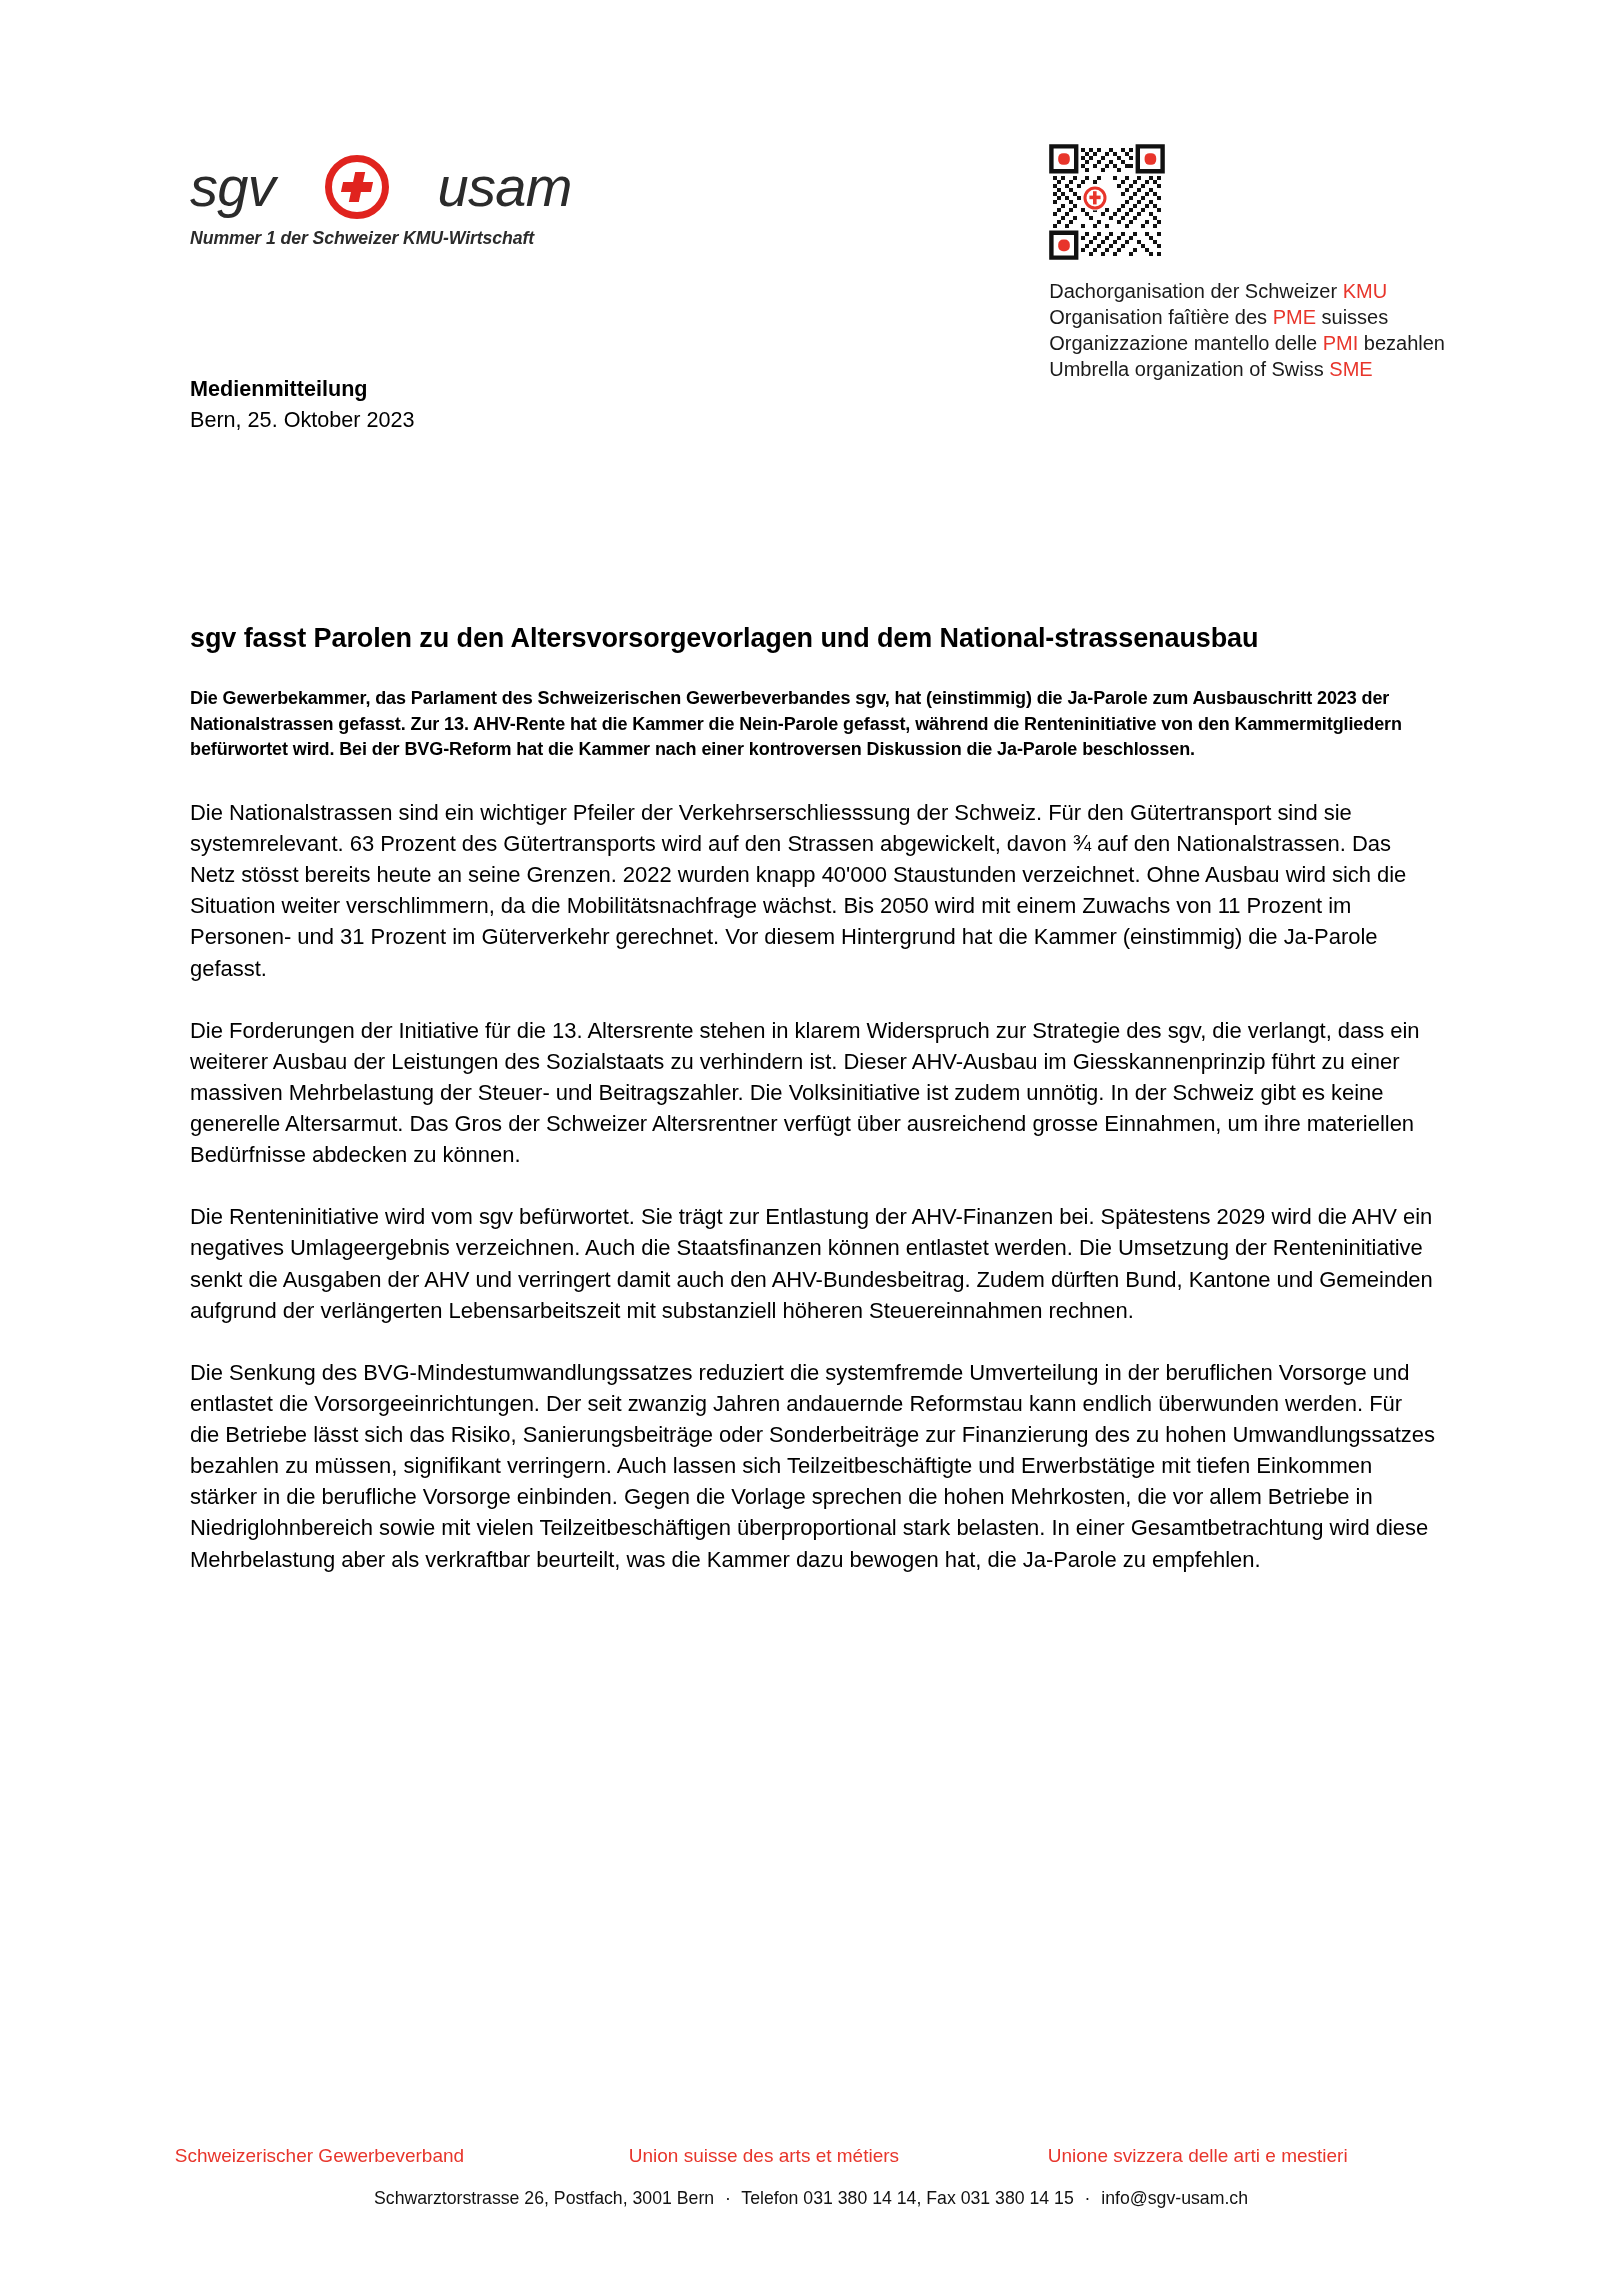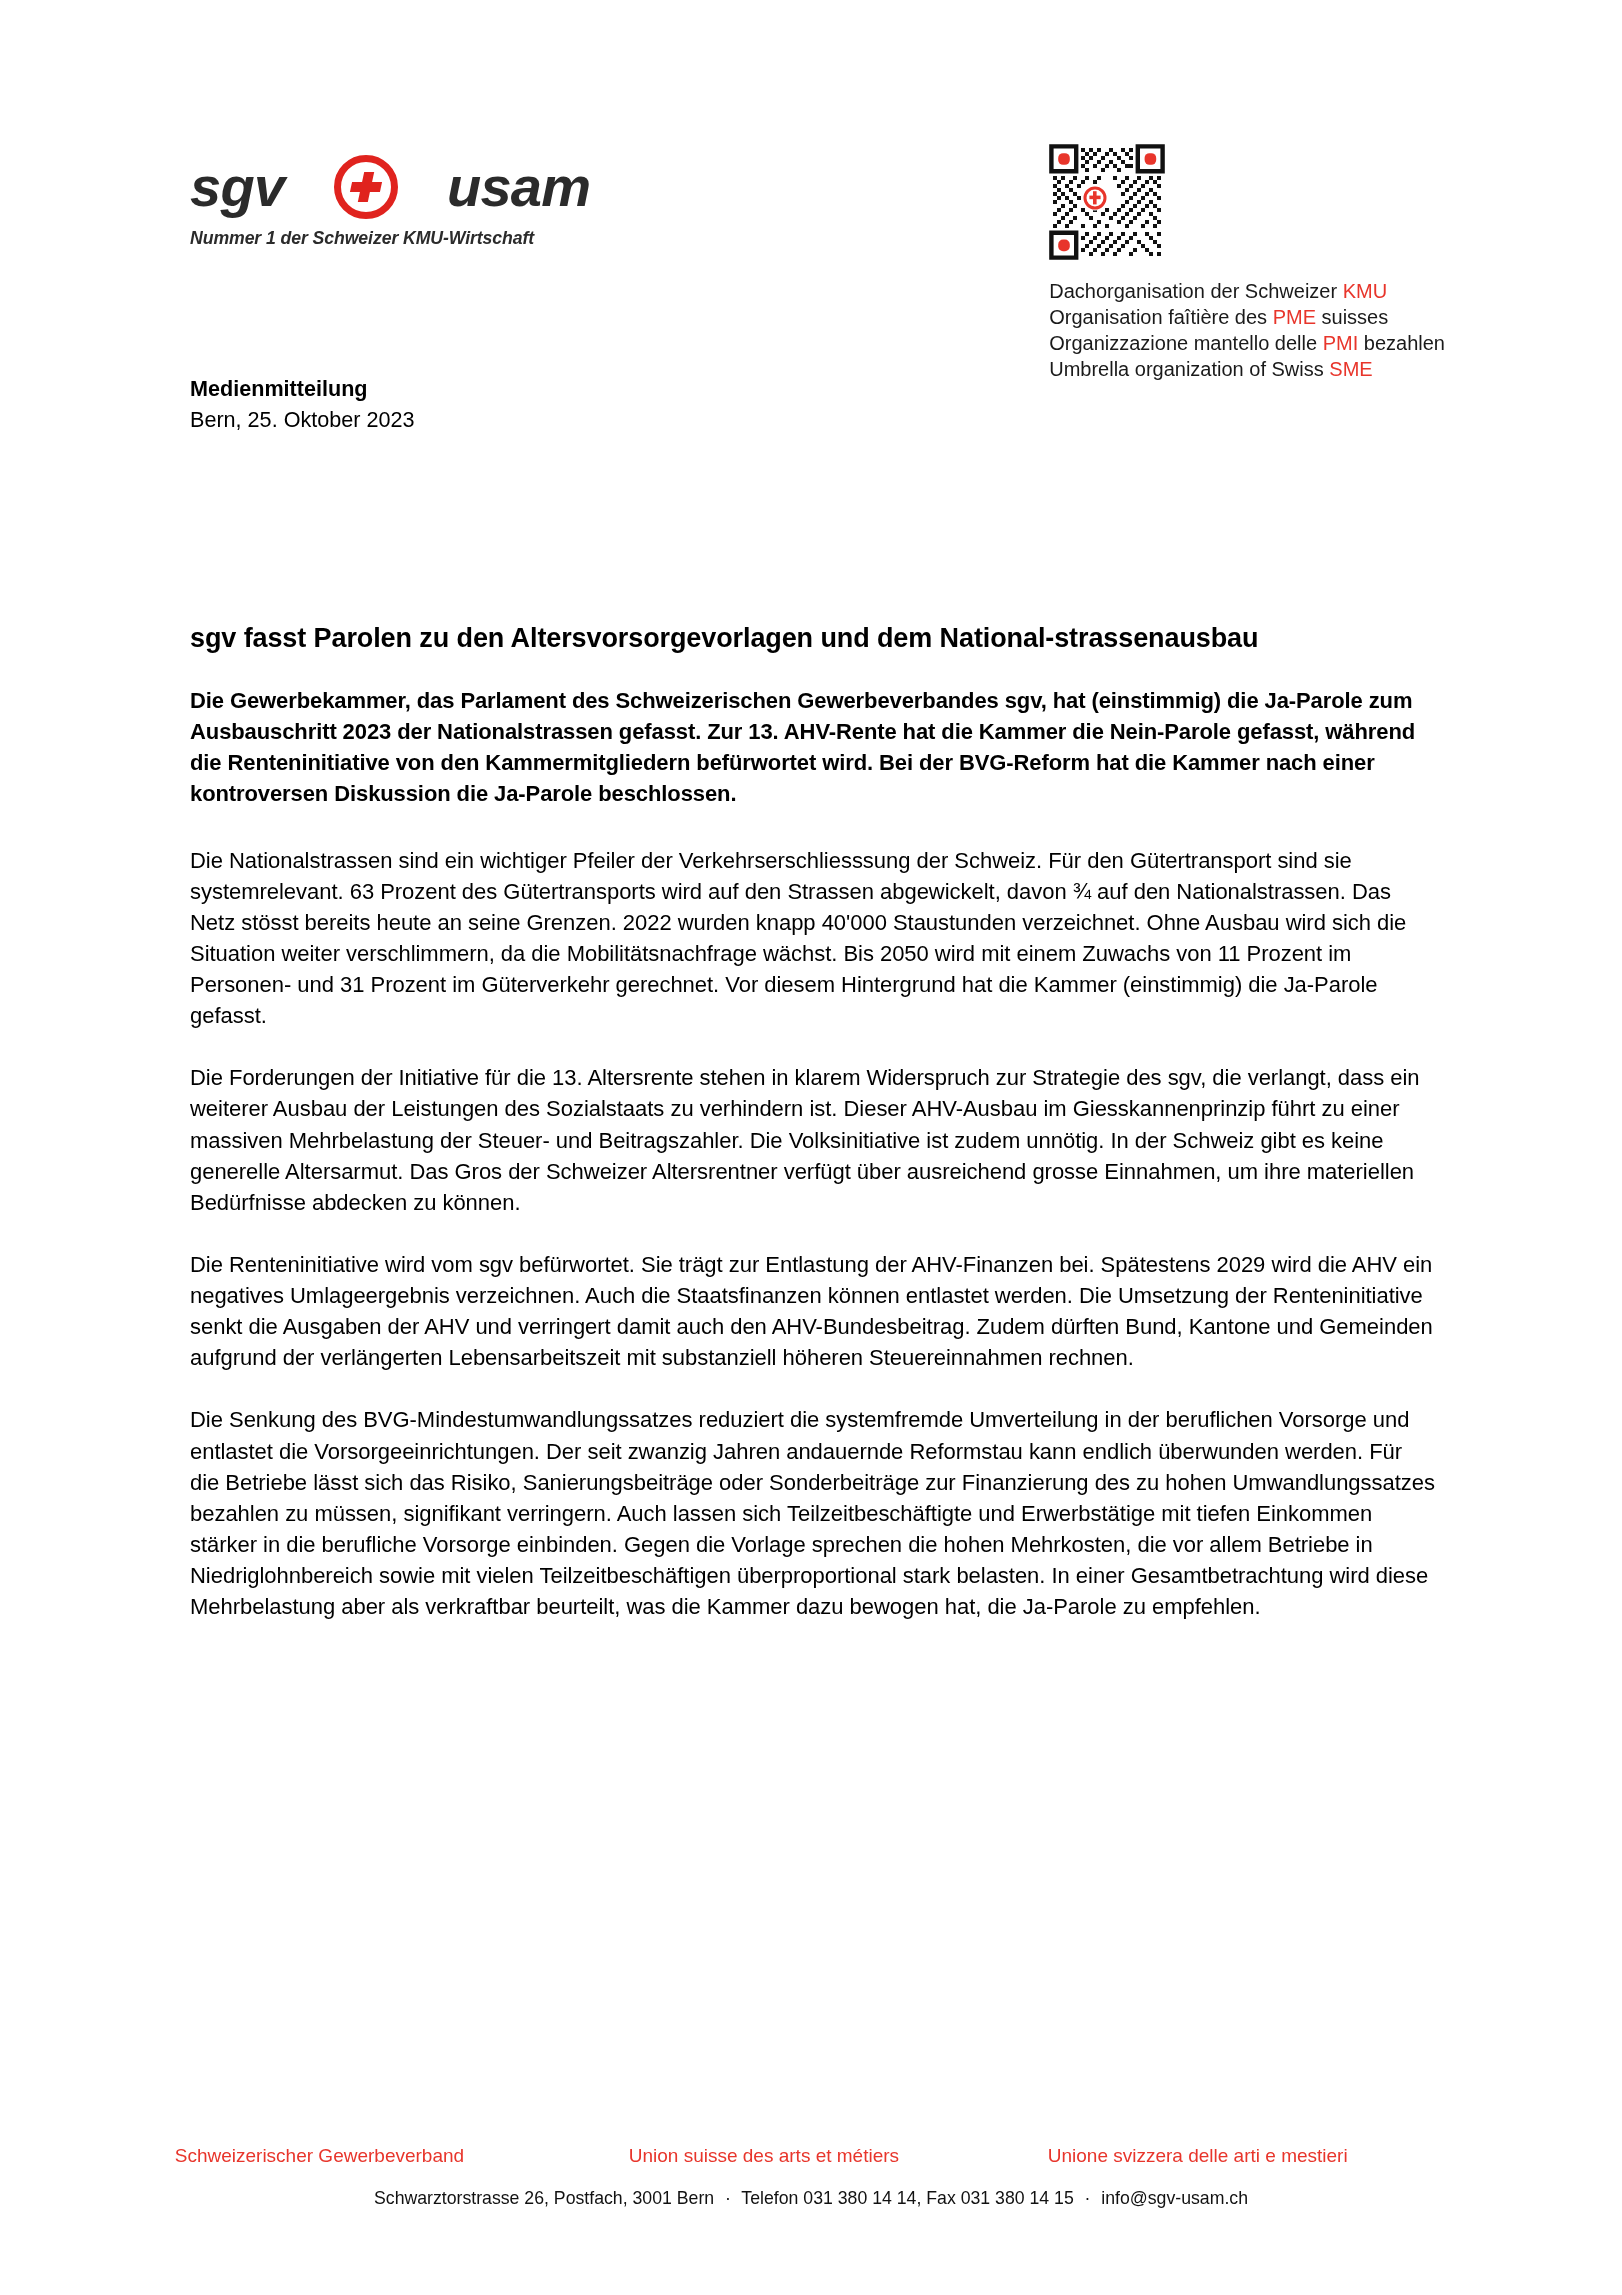--- a/index.html
+++ b/index.html
@@ -35,21 +35,21 @@
   }
 
   .brand-block {
     width: 366px;
     padding-top: 14.4px;
   }
   .brand-logo {
     display: flex;
     align-items: center;
     font-style: italic;
-    font-weight: bold;
+    font-weight: normal;
     font-size: 56px;
     letter-spacing: -0.7px;
     color: #2b2b2b;
     line-height: 1;
     height: 63px;
     gap: 46px;
   }
   .brand-logo .word-left { margin-right: 2.6px; }
   .brand-logo .word-right { margin-left: 1.3px; }
 
@@ -144,21 +144,21 @@
     width: 1247px;
   }
   h1.doc-title {
     font-size: 27px;
     font-weight: bold;
     line-height: 1.31;
     margin: 0 0 30px 0;
     letter-spacing: -0.1px;
   }
   p.lead {
-    font-size: 22px;
+    font-size: 18px;
     font-weight: bold;
     line-height: 1.40;
     margin: 0 0 35px 0;
     letter-spacing: -0.1px;
   }
   p.body-par {
     font-size: 22px;
     line-height: 1.415;
     margin: 0 0 31px 0;
     letter-spacing: -0.03px;

